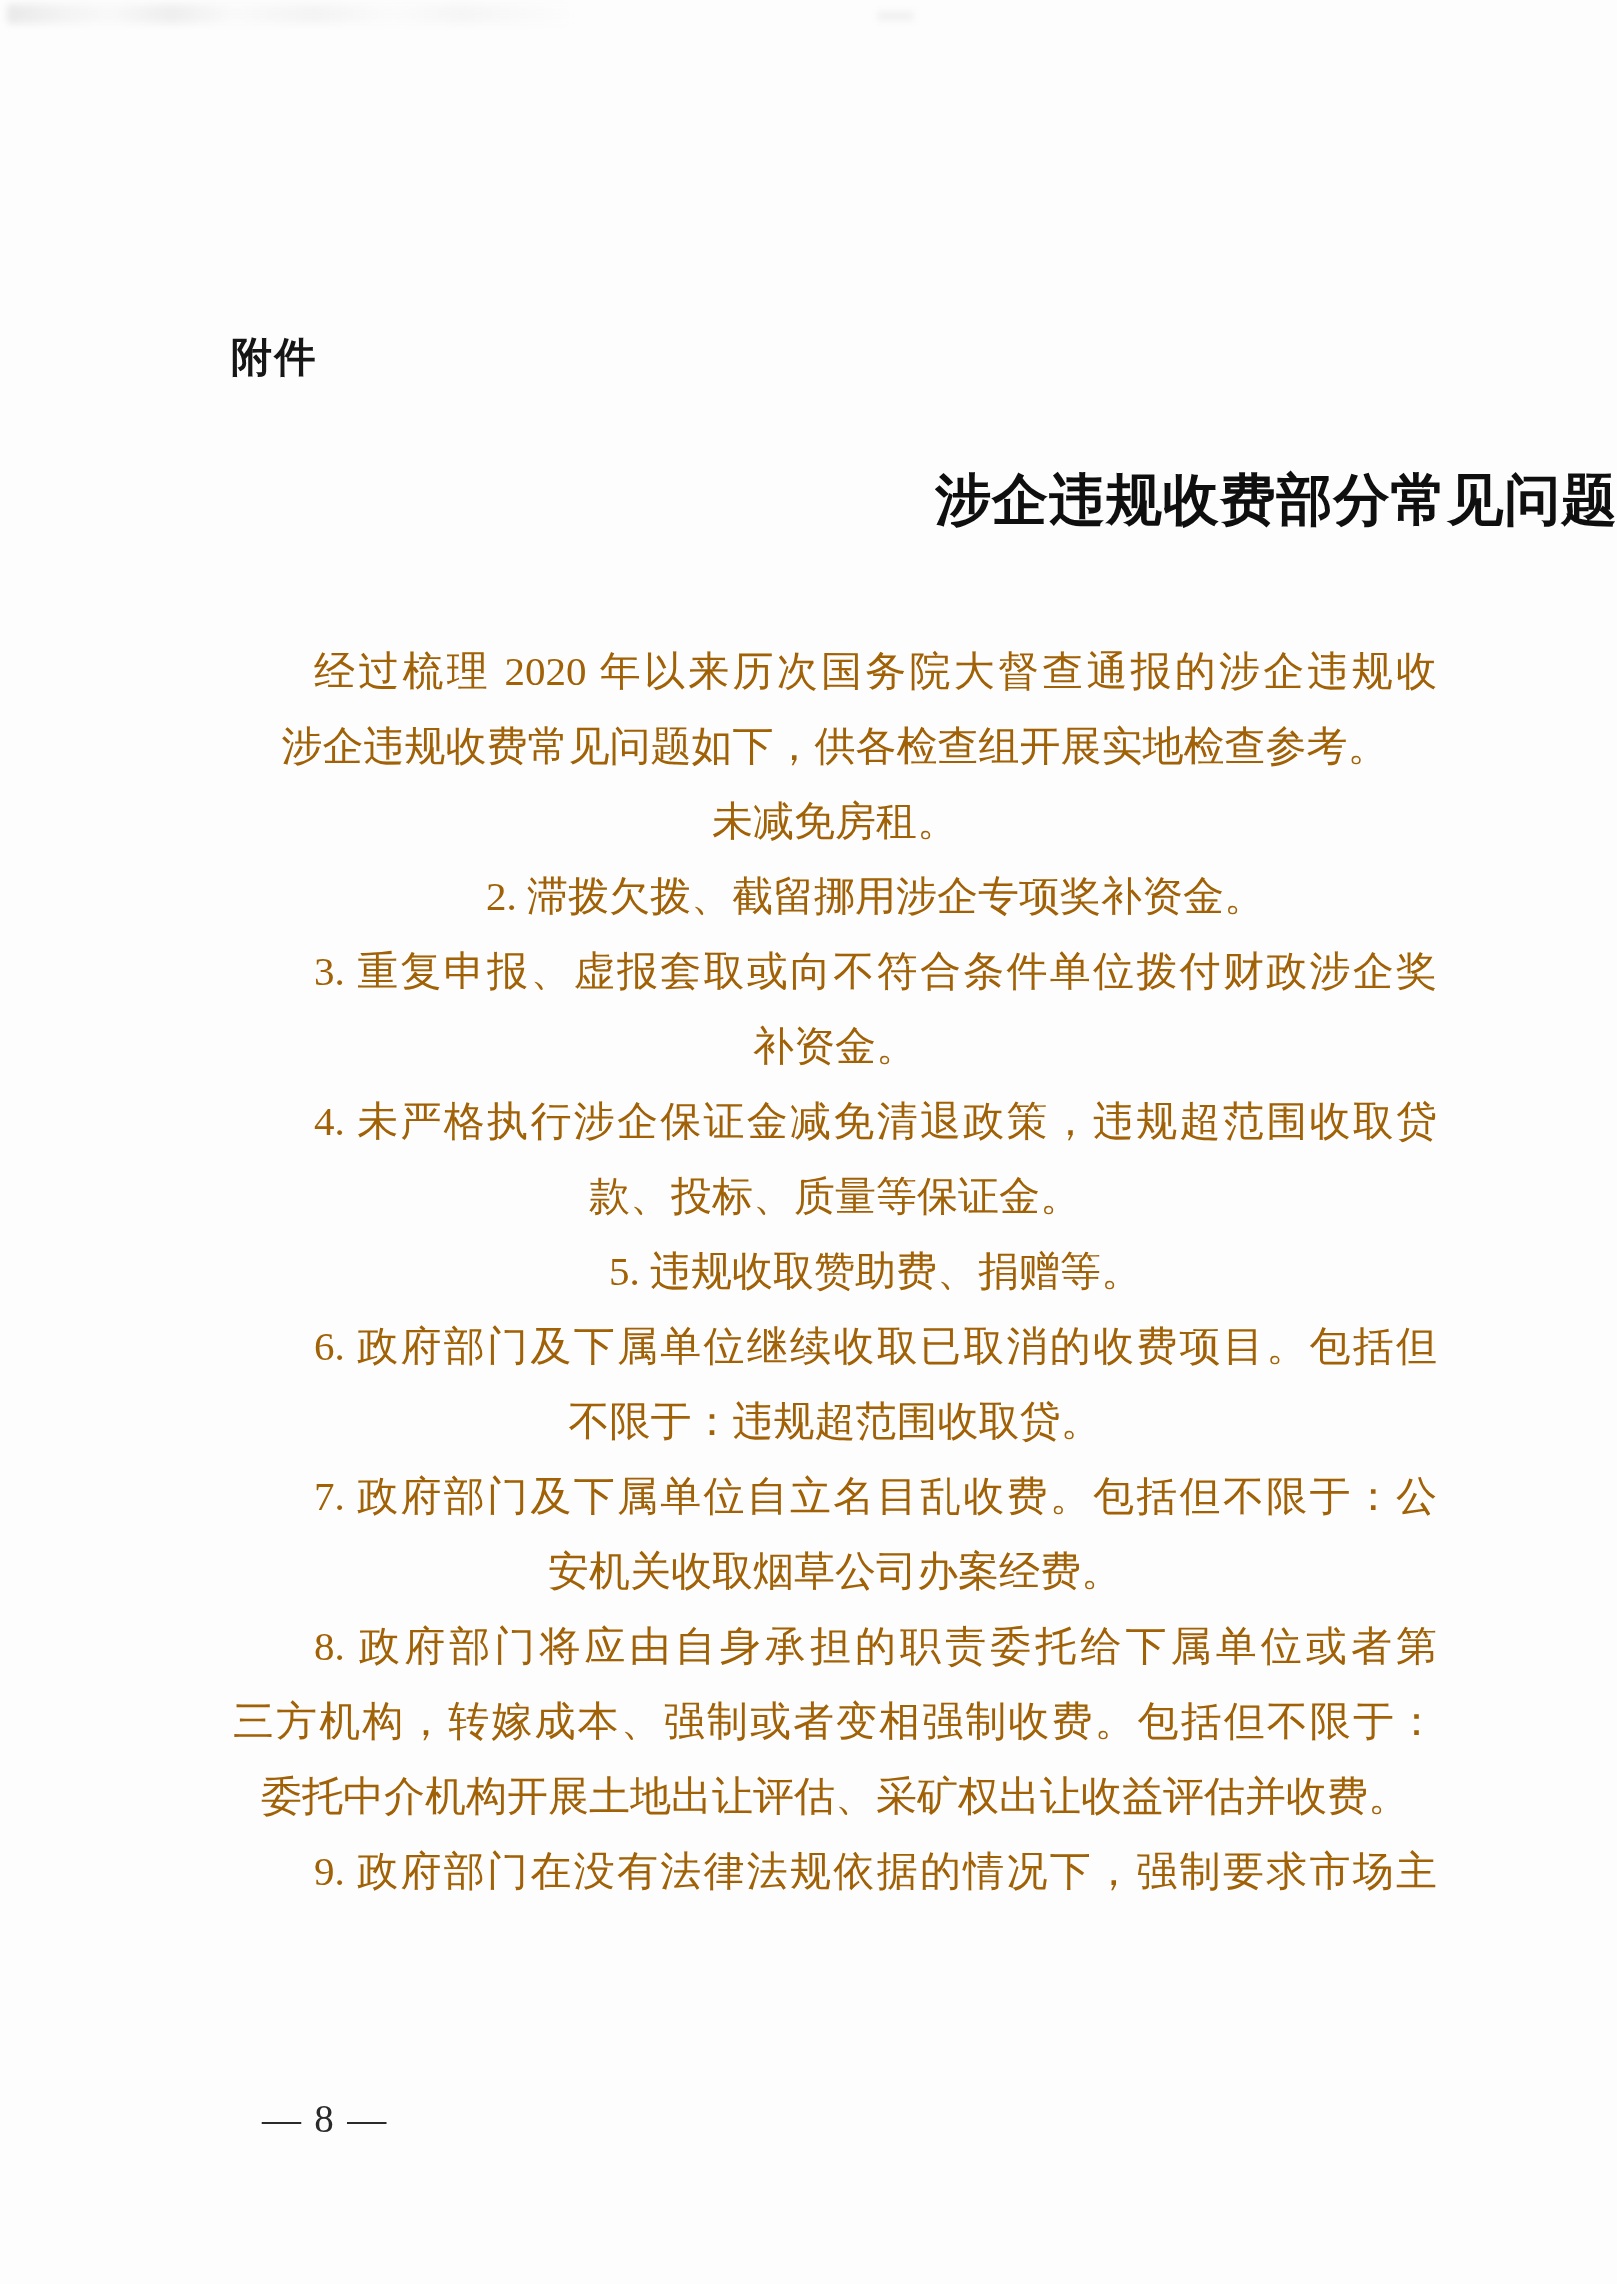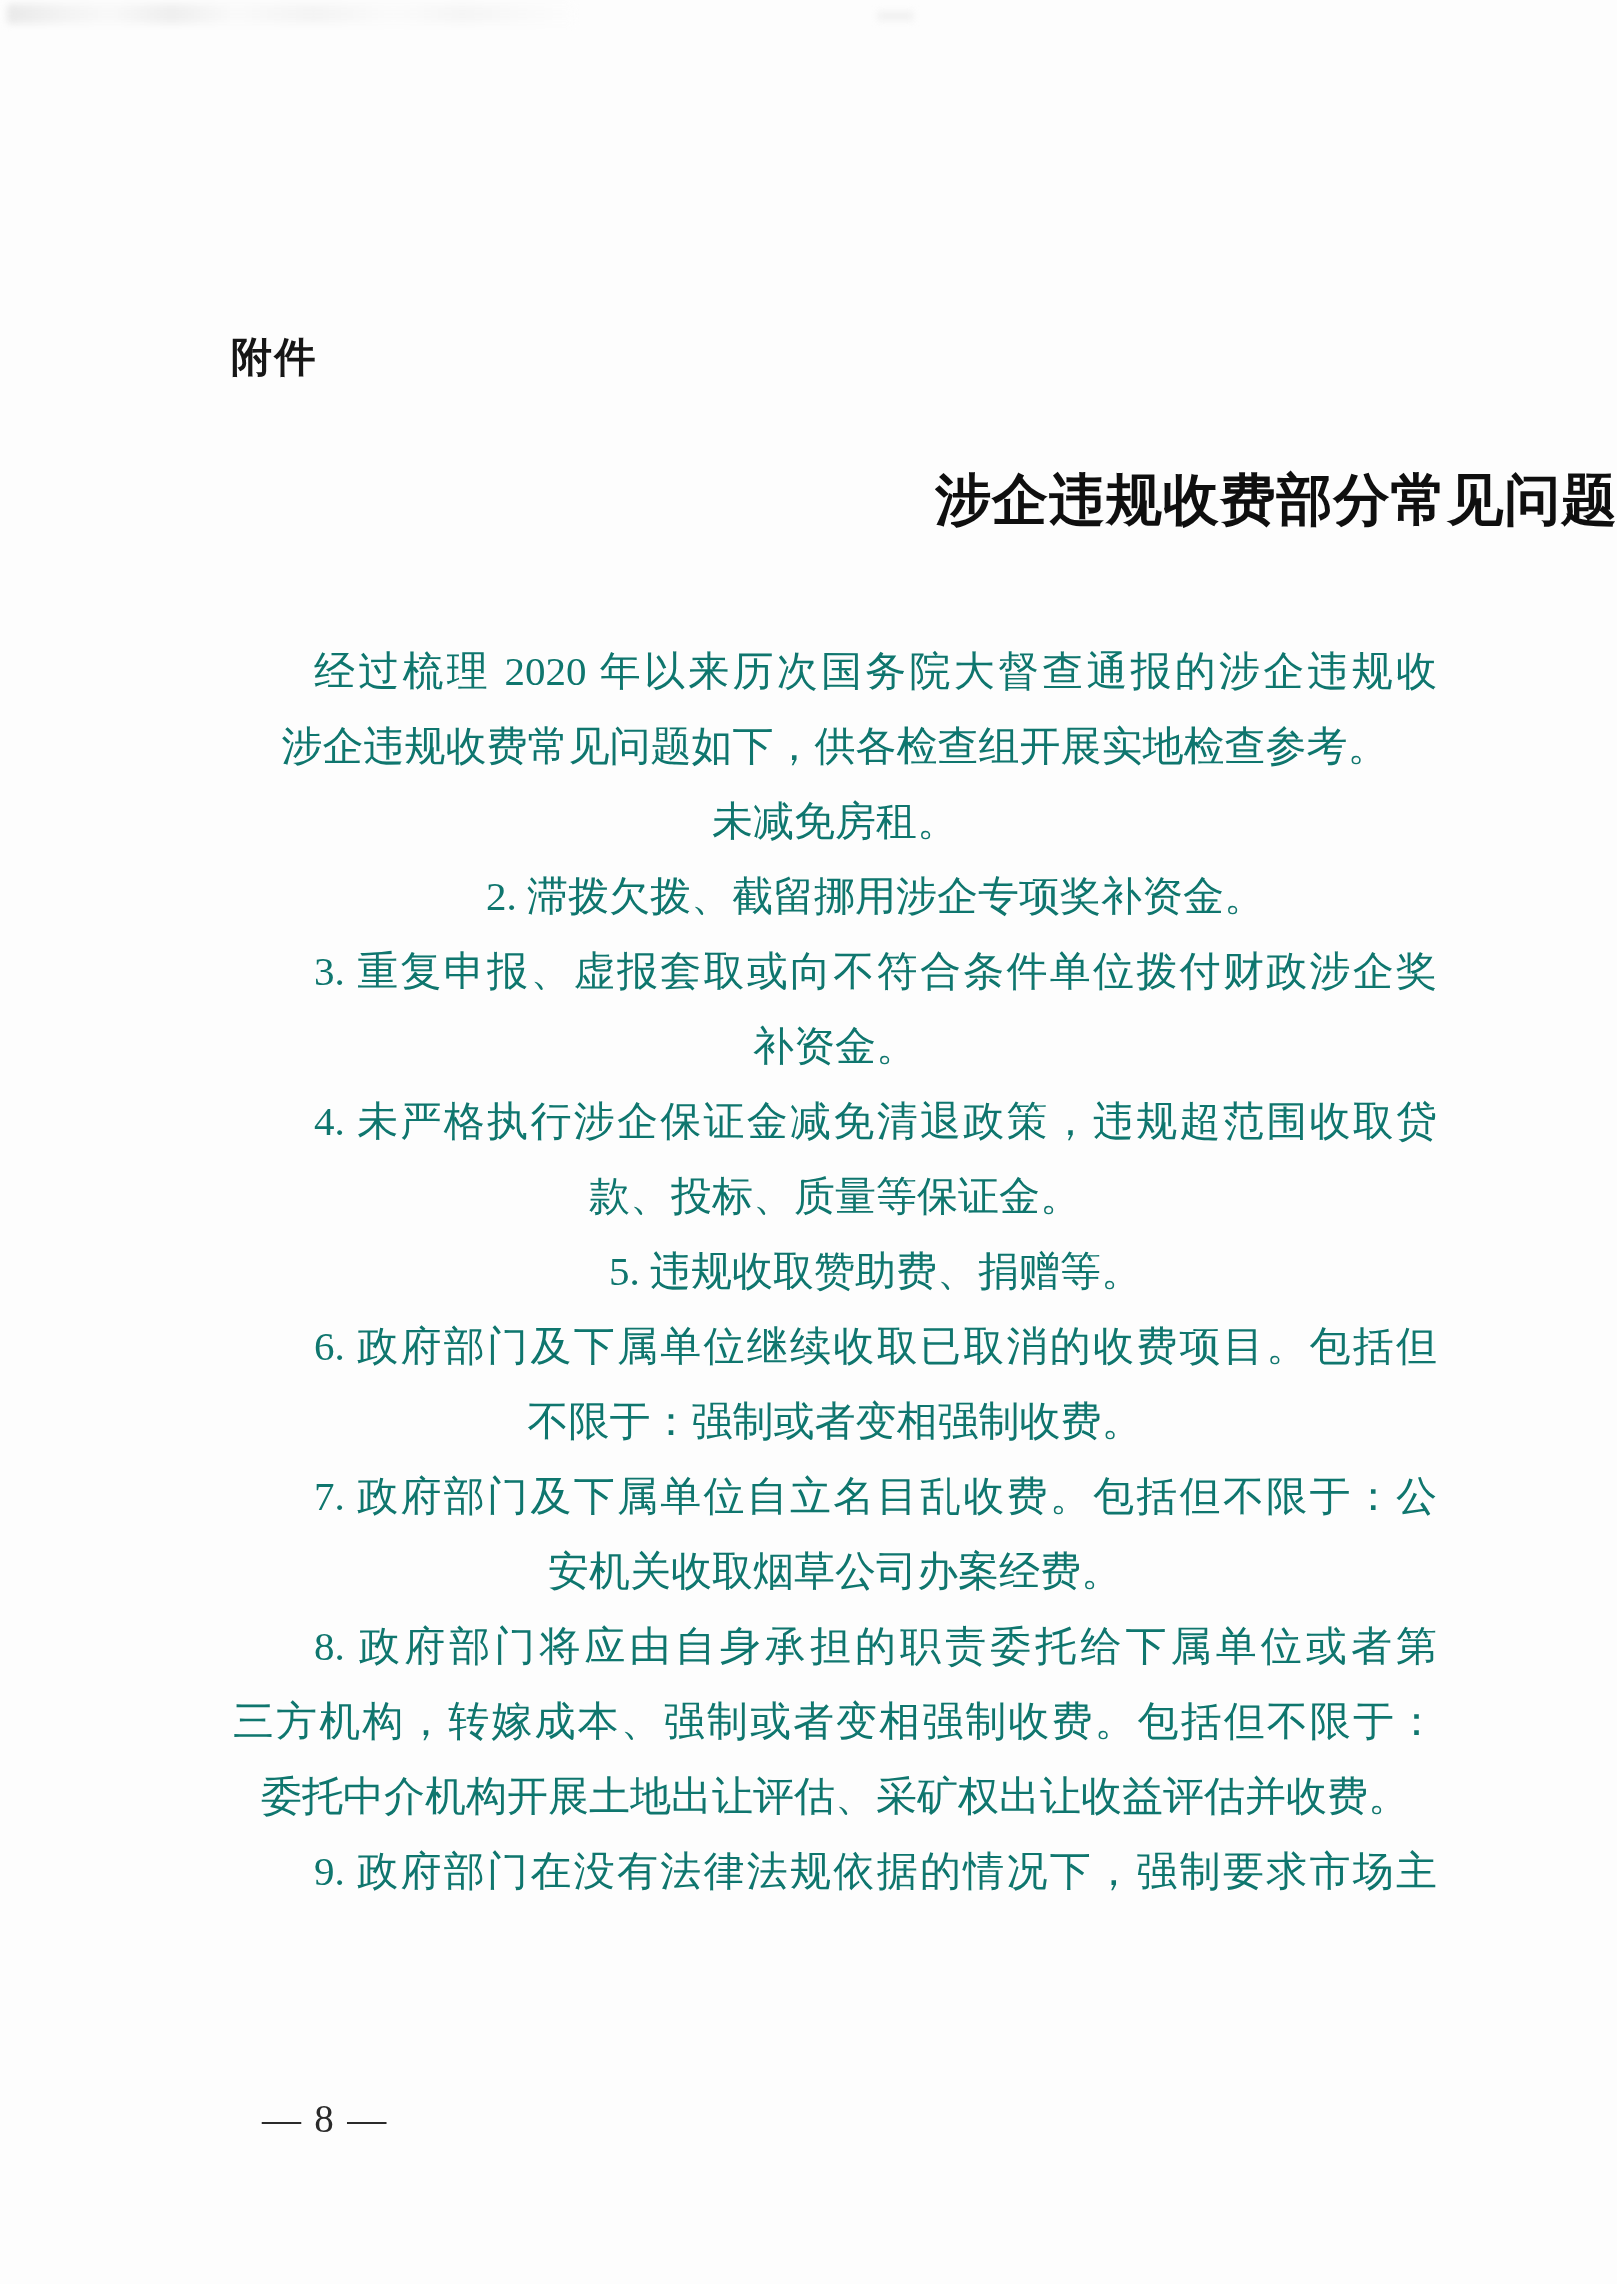--- a/index.html
+++ b/index.html
@@ -68,21 +68,21 @@
     line-height: 63px;
     letter-spacing: 0.9px;
     color: #0f0f0f;
   }
   .content {
     position: absolute;
     left: 233px;
     top: 634px;
     width: 1204px;
     font-size: 41px;
-    color: #0f766e;
+    color: #a16207;
   }
   .ln {
     height: 75px;
     line-height: 75px;
     text-align: center;
     overflow: hidden;
   }
   .ln.ind {
     text-indent: 81px;
   }
@@ -123,21 +123,21 @@
 
     <div class="ln ind just">3. 重复申报、虚报套取或向不符合条件单位拨付财政涉企奖</div>
     <div class="ln">补资金。</div>
 
     <div class="ln ind just">4. 未严格执行涉企保证金减免清退政策，违规超范围收取贷</div>
     <div class="ln">款、投标、质量等保证金。</div>
 
     <div class="ln ind">5. 违规收取赞助费、捐赠等。</div>
 
     <div class="ln ind just">6. 政府部门及下属单位继续收取已取消的收费项目。包括但</div>
-    <div class="ln">不限于：强制或者变相强制收费。</div>
+    <div class="ln">不限于：违规超范围收取贷。</div>
 
     <div class="ln ind just">7. 政府部门及下属单位自立名目乱收费。包括但不限于：公</div>
     <div class="ln">安机关收取烟草公司办案经费。</div>
 
     <div class="ln ind just">8. 政府部门将应由自身承担的职责委托给下属单位或者第</div>
     <div class="ln just">三方机构，转嫁成本、强制或者变相强制收费。包括但不限于：</div>
     <div class="ln">委托中介机构开展土地出让评估、采矿权出让收益评估并收费。</div>
 
     <div class="ln ind just">9. 政府部门在没有法律法规依据的情况下，强制要求市场主</div>
   </div>

